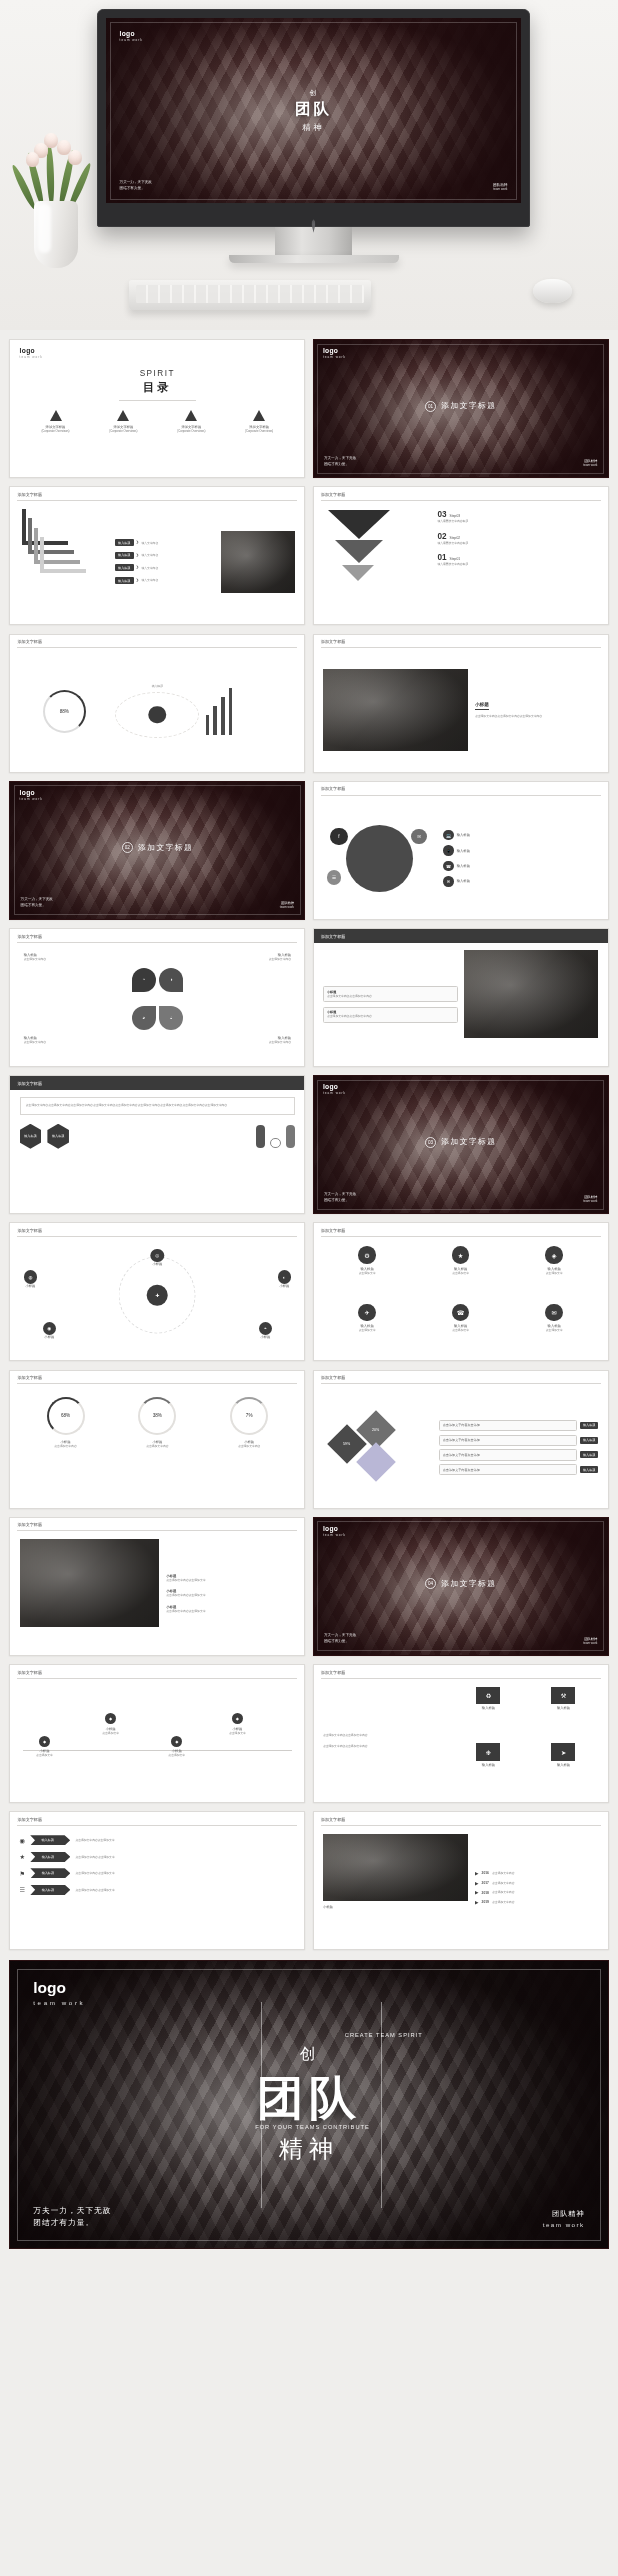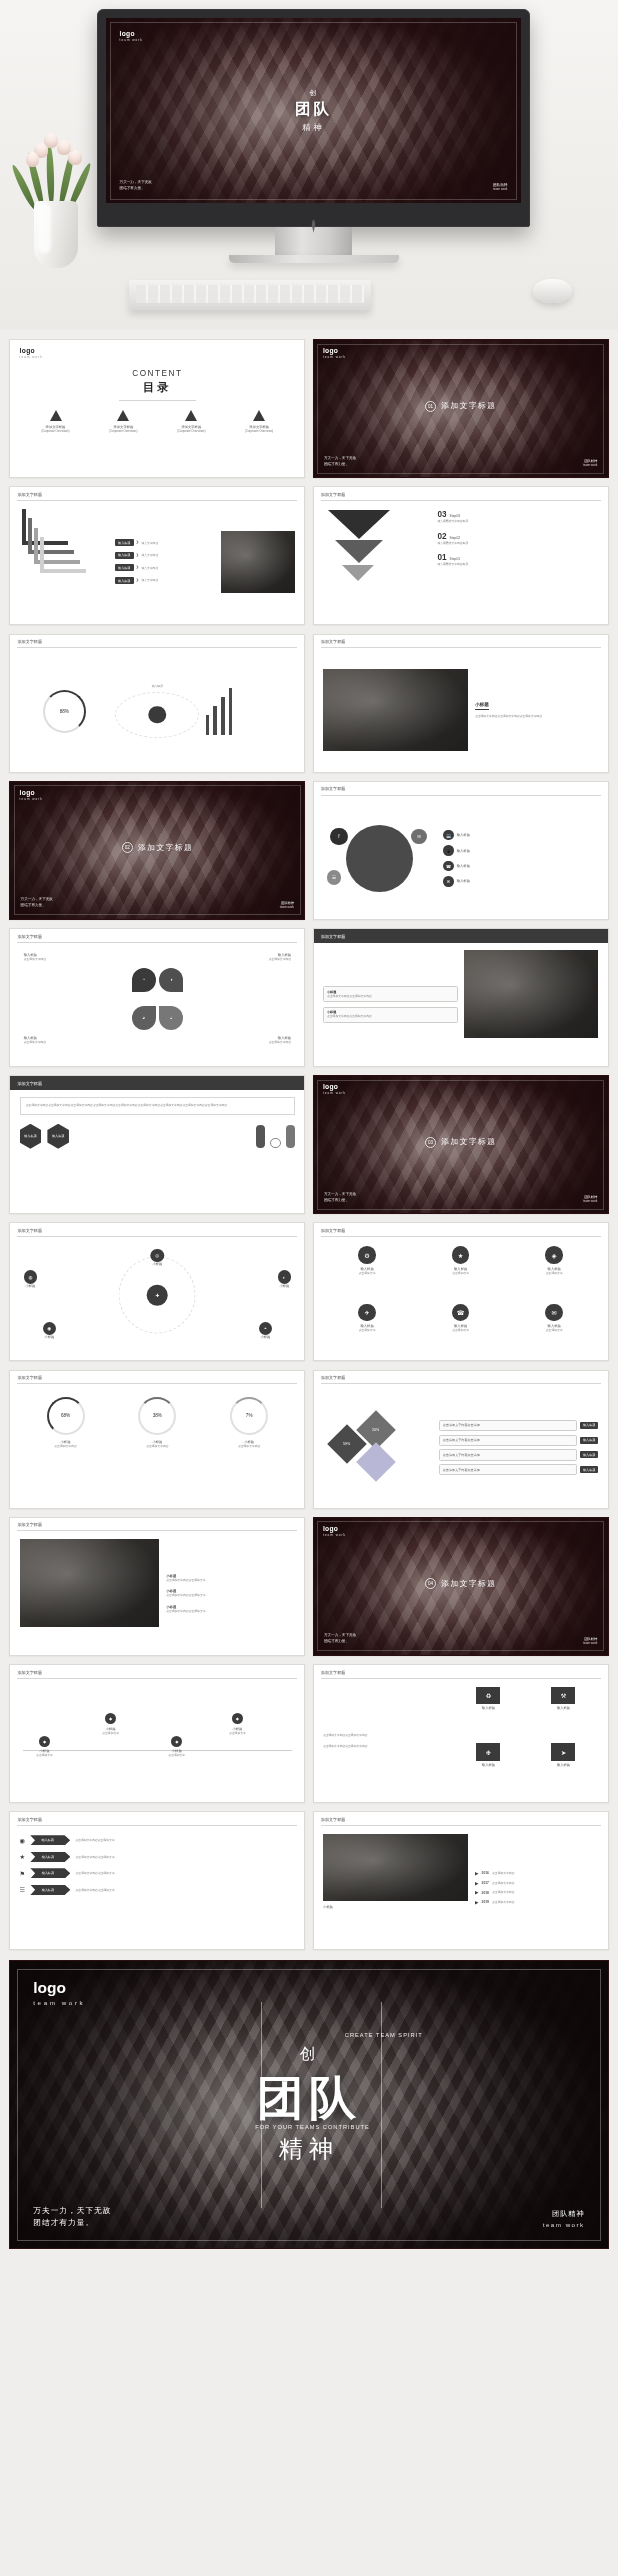--- a/index.html
+++ b/index.html
@@ -269,21 +269,21 @@
 
     <div class="slide">
       <div class="slide-inner">
         <div style="display:flex;justify-content:space-between;align-items:flex-start;">
           <div>
             <div class="logo-txt">logo</div>
             <div class="logo-sub" style="color:#777;">team work</div>
           </div>
         </div>
         <div style="text-align:center;margin-top:9.3px;">
-          <div style="font-size:8.2px;letter-spacing:1.5px;color:#333;">CONTENT</div>
+          <div style="font-size:8.2px;letter-spacing:1.5px;color:#333;">SPIRIT</div>
           <div style="font-size:11.3px;font-weight:bold;letter-spacing:3.1px;margin-top:2.1px;color:#222;">目录</div>
           <div style="width:77px;height:0.5px;background:#d7d5d2;margin:5.2px auto 0;"></div>
         </div>
         <div style="display:flex;justify-content:space-between;margin-top:9.3px;padding:0 7.2px;">
           <div style="width:22%;text-align:center;">
             <div class="tri"></div>
             <div class="tiny2" style="margin-top:4.1px;">添加文字标题</div>
             <div class="tiny">(Corporate Overviews)</div>
           </div>
           <div style="width:22%;text-align:center;">

